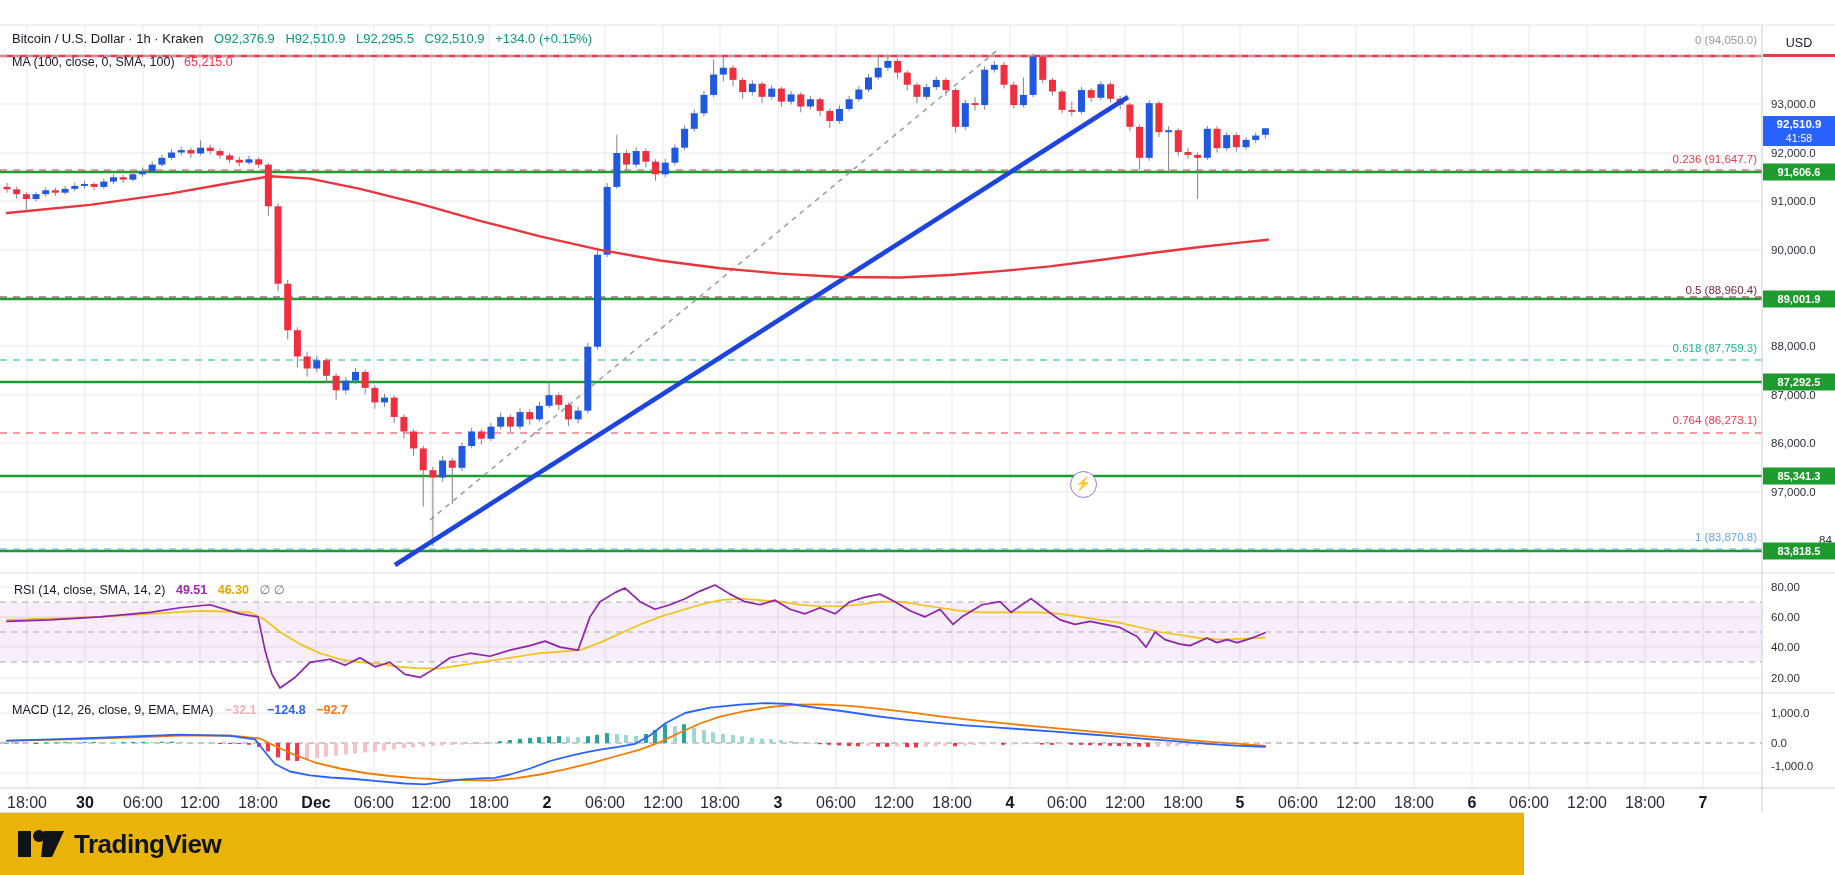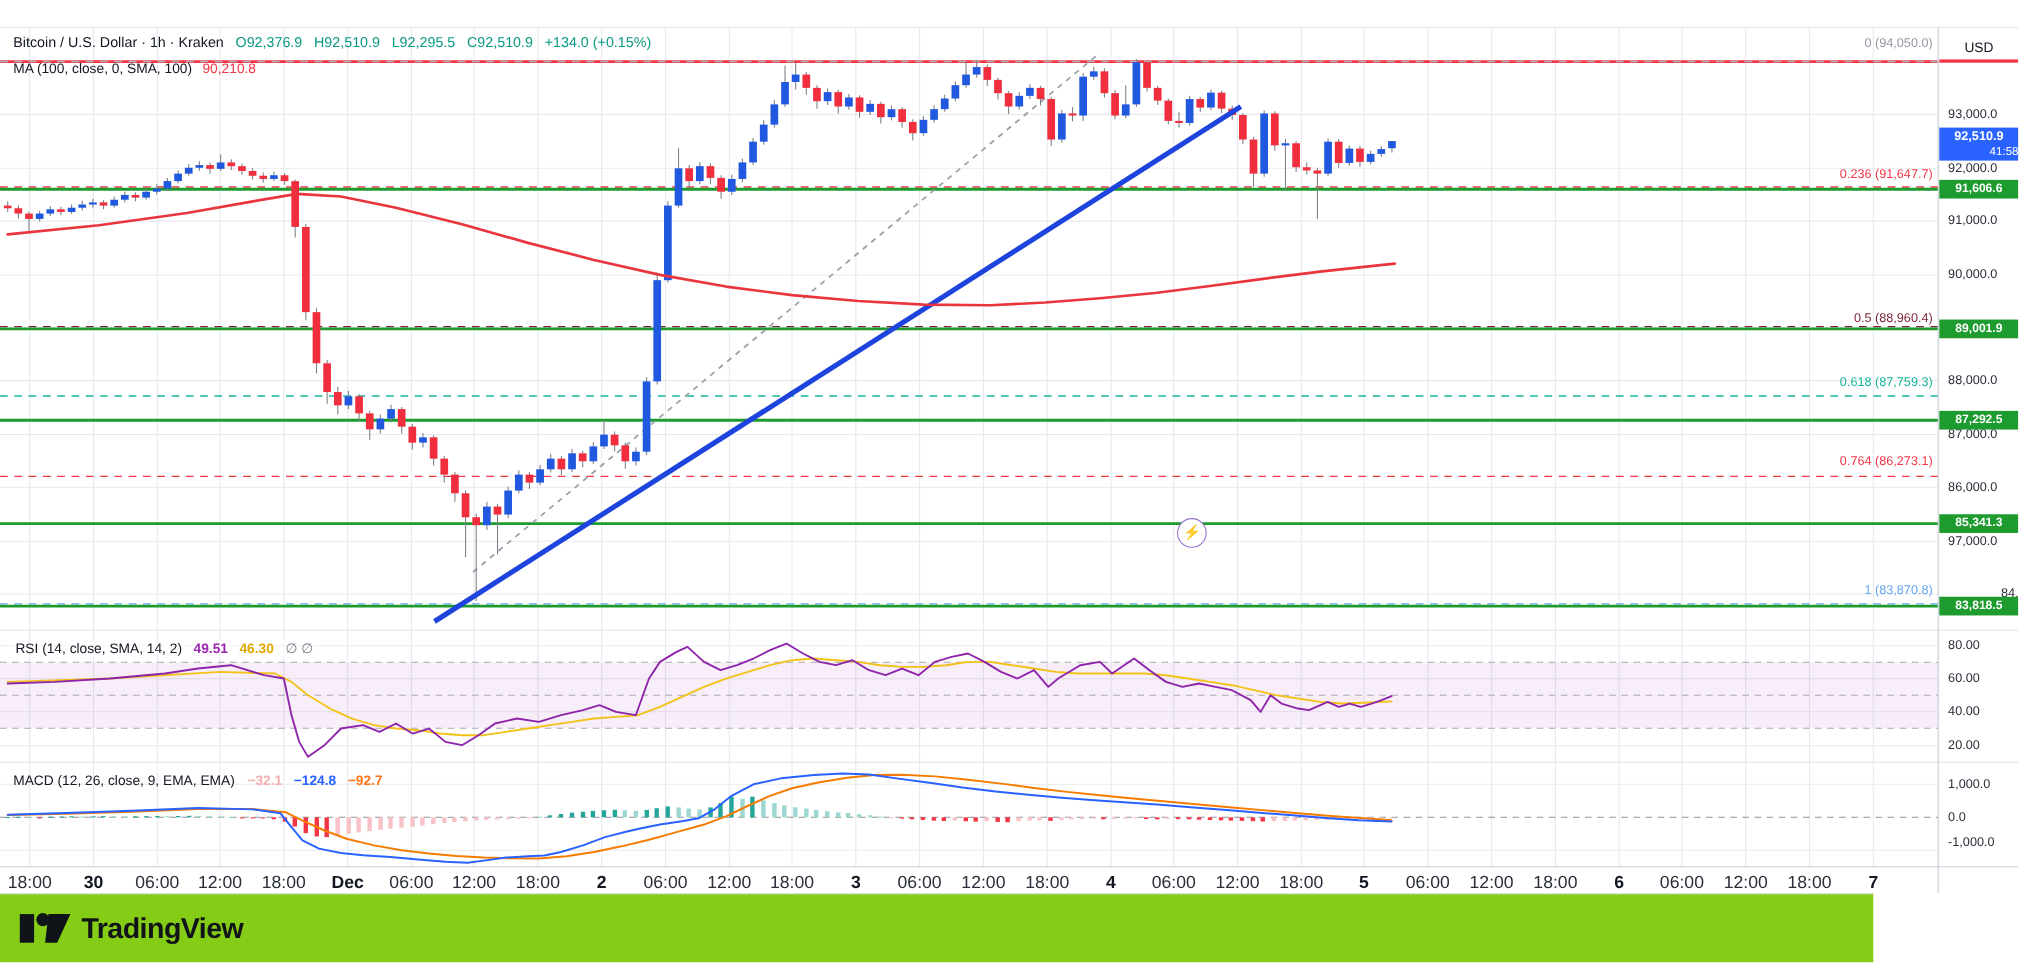--- a/index.html
+++ b/index.html
@@ -21,27 +21,27 @@
   .macdleg .vh{color:#f5aeb2;margin-left:8px;font-weight:600;}
   .macdleg .vm{color:#2962ff;margin-left:7px;font-weight:600;}
   .macdleg .vs{color:#ff7518;margin-left:7px;font-weight:700;}
   .usd{left:1763px;top:36px;width:72px;text-align:center;font-size:12.5px;color:#131722;}
   .axis-red{left:1763px;top:54px;width:72px;height:3px;background:#f23645;}
   .plabel{position:absolute;left:1771px;font-size:11.5px;color:#2a2e39;transform:translateY(-50%);white-space:nowrap;}
   .badge{position:absolute;left:1763px;width:72px;height:17px;line-height:17px;text-align:center;
          font-size:11px;font-weight:700;color:#fff;transform:translateY(-50%);}
   .lastbadge{left:1763px;top:116px;width:72px;height:30px;background:#2962ff;color:#fff;text-align:center;}
   .lastbadge .p{font-size:11.5px;font-weight:700;line-height:16px;}
-  .lastbadge .t{font-size:10.5px;line-height:12px;text-align:right;}
+  .lastbadge .t{font-size:10.5px;line-height:12px;}
   .fiblabel{position:absolute;width:320px;text-align:right;font-size:11.5px;transform:translateY(-50%);white-space:nowrap;}
   .tlabel{position:absolute;top:794px;transform:translateX(-50%);font-size:16px;color:#2a2e39;}
   .tlabel.b{font-weight:700;color:#131722;}
   .bolt{left:1070px;top:471px;width:25px;height:25px;border:1.6px solid #9575cd;border-radius:50%;
         background:#fff;text-align:center;line-height:23px;font-size:13px;color:#5e35b1;}
-  .footer{left:0;top:812px;width:1703px;height:63px;background:#84cc16;border-top:1px solid #e0e3eb;}
+  .footer{left:0;top:812px;width:1524px;height:63px;background:#eab308;border-top:1px solid #e0e3eb;}
   .brand{position:absolute;left:74px;top:16px;font-size:26px;font-weight:700;color:#101418;letter-spacing:-0.5px;}
 </style>
 </head>
 <body>
 
 <div class="root">
   <div class="abs credit">aayushjindal created with TradingView.com, Dec 05, 2025 02:18 UTC</div>
 
   <svg id="chart-svg" width="1835" height="812">
       <rect x="0" y="0" width="1835" height="812" fill="#fff"></rect>
@@ -518,21 +518,21 @@
   <div class="abs legend">
     <span class="sym">Bitcoin / U.S. Dollar · 1h · Kraken</span>
     <span class="ohlc">O92,376.9</span>
     <span class="ohlc">H92,510.9</span>
     <span class="ohlc">L92,295.5</span>
     <span class="ohlc">C92,510.9</span>
     <span class="ohlc">+134.0 (+0.15%)</span>
   </div>
   <div class="abs legend2">
     <span>MA (100, close, 0, SMA, 100)</span>
-    <span class="val">90,210.8</span>
+    <span class="val">65,215.0</span>
   </div>
   <div class="abs rsileg">
     <span>RSI (14, close, SMA, 14, 2)</span>
     <span class="v1">49.51</span>
     <span class="v2">46.30</span>
     <span class="ve">∅ ∅</span>
   </div>
   <div class="abs macdleg">
     <span>MACD (12, 26, close, 9, EMA, EMA)</span>
     <span class="vh">−32.1</span>

